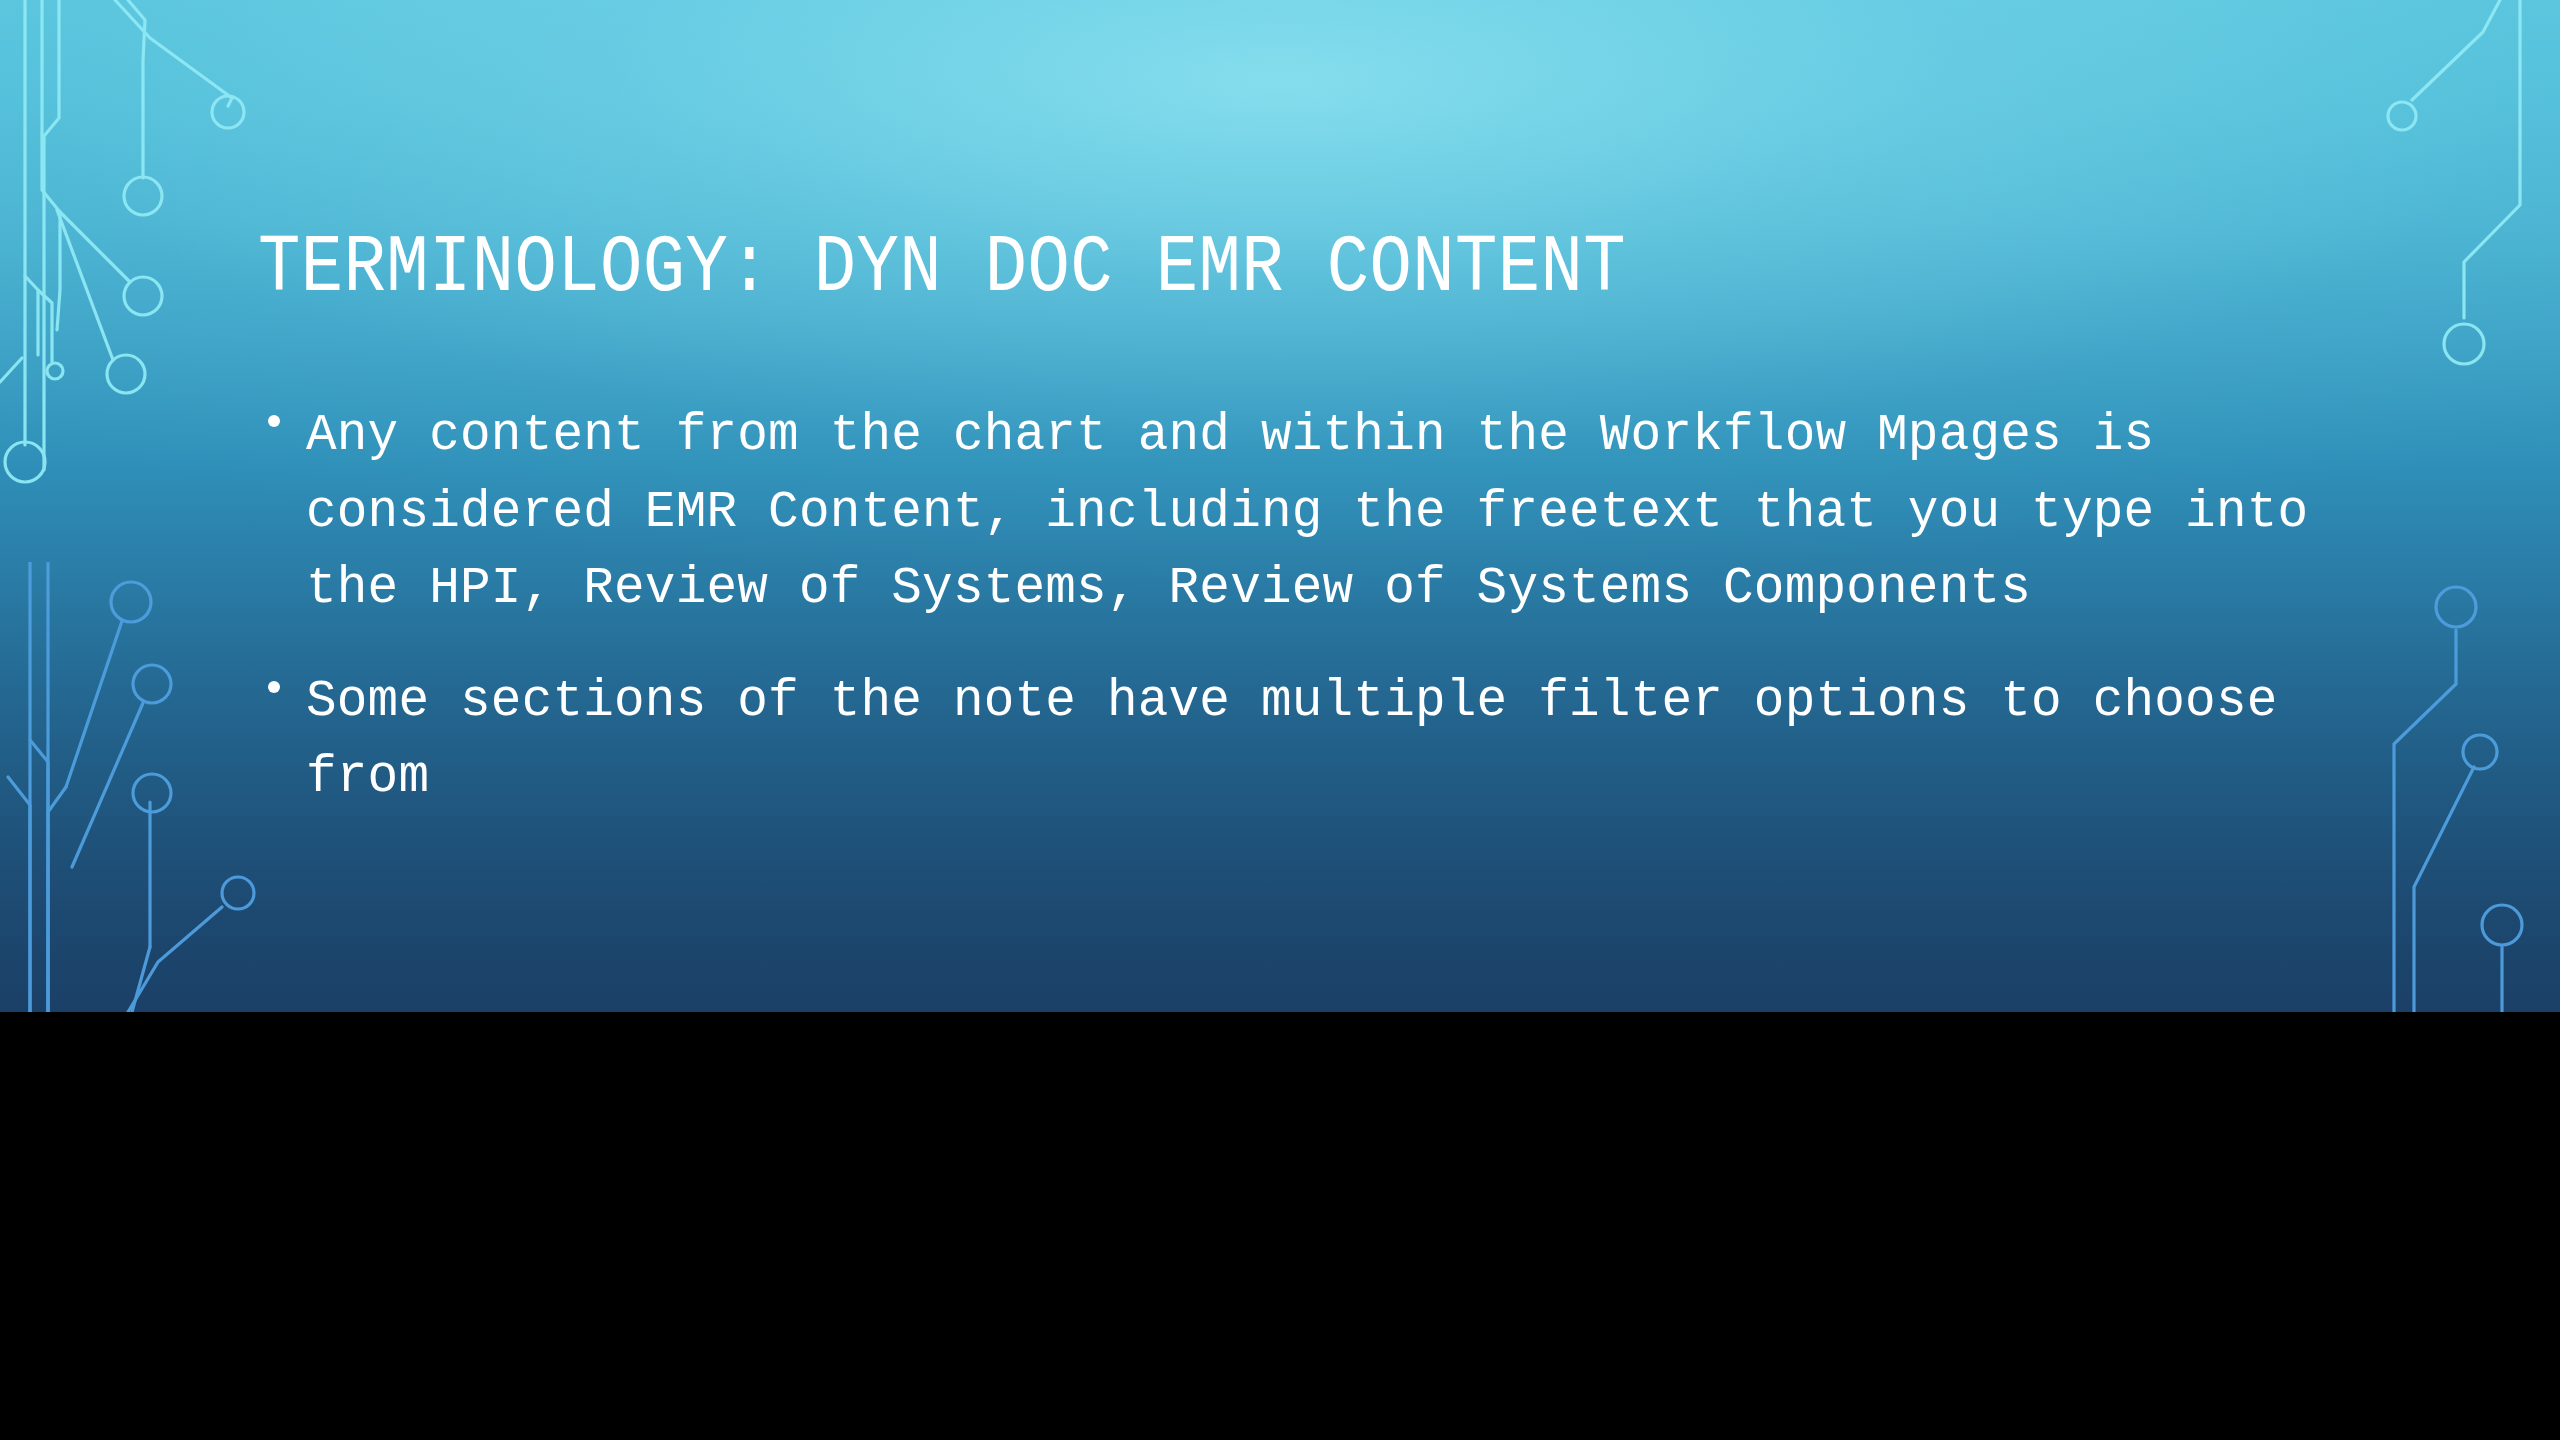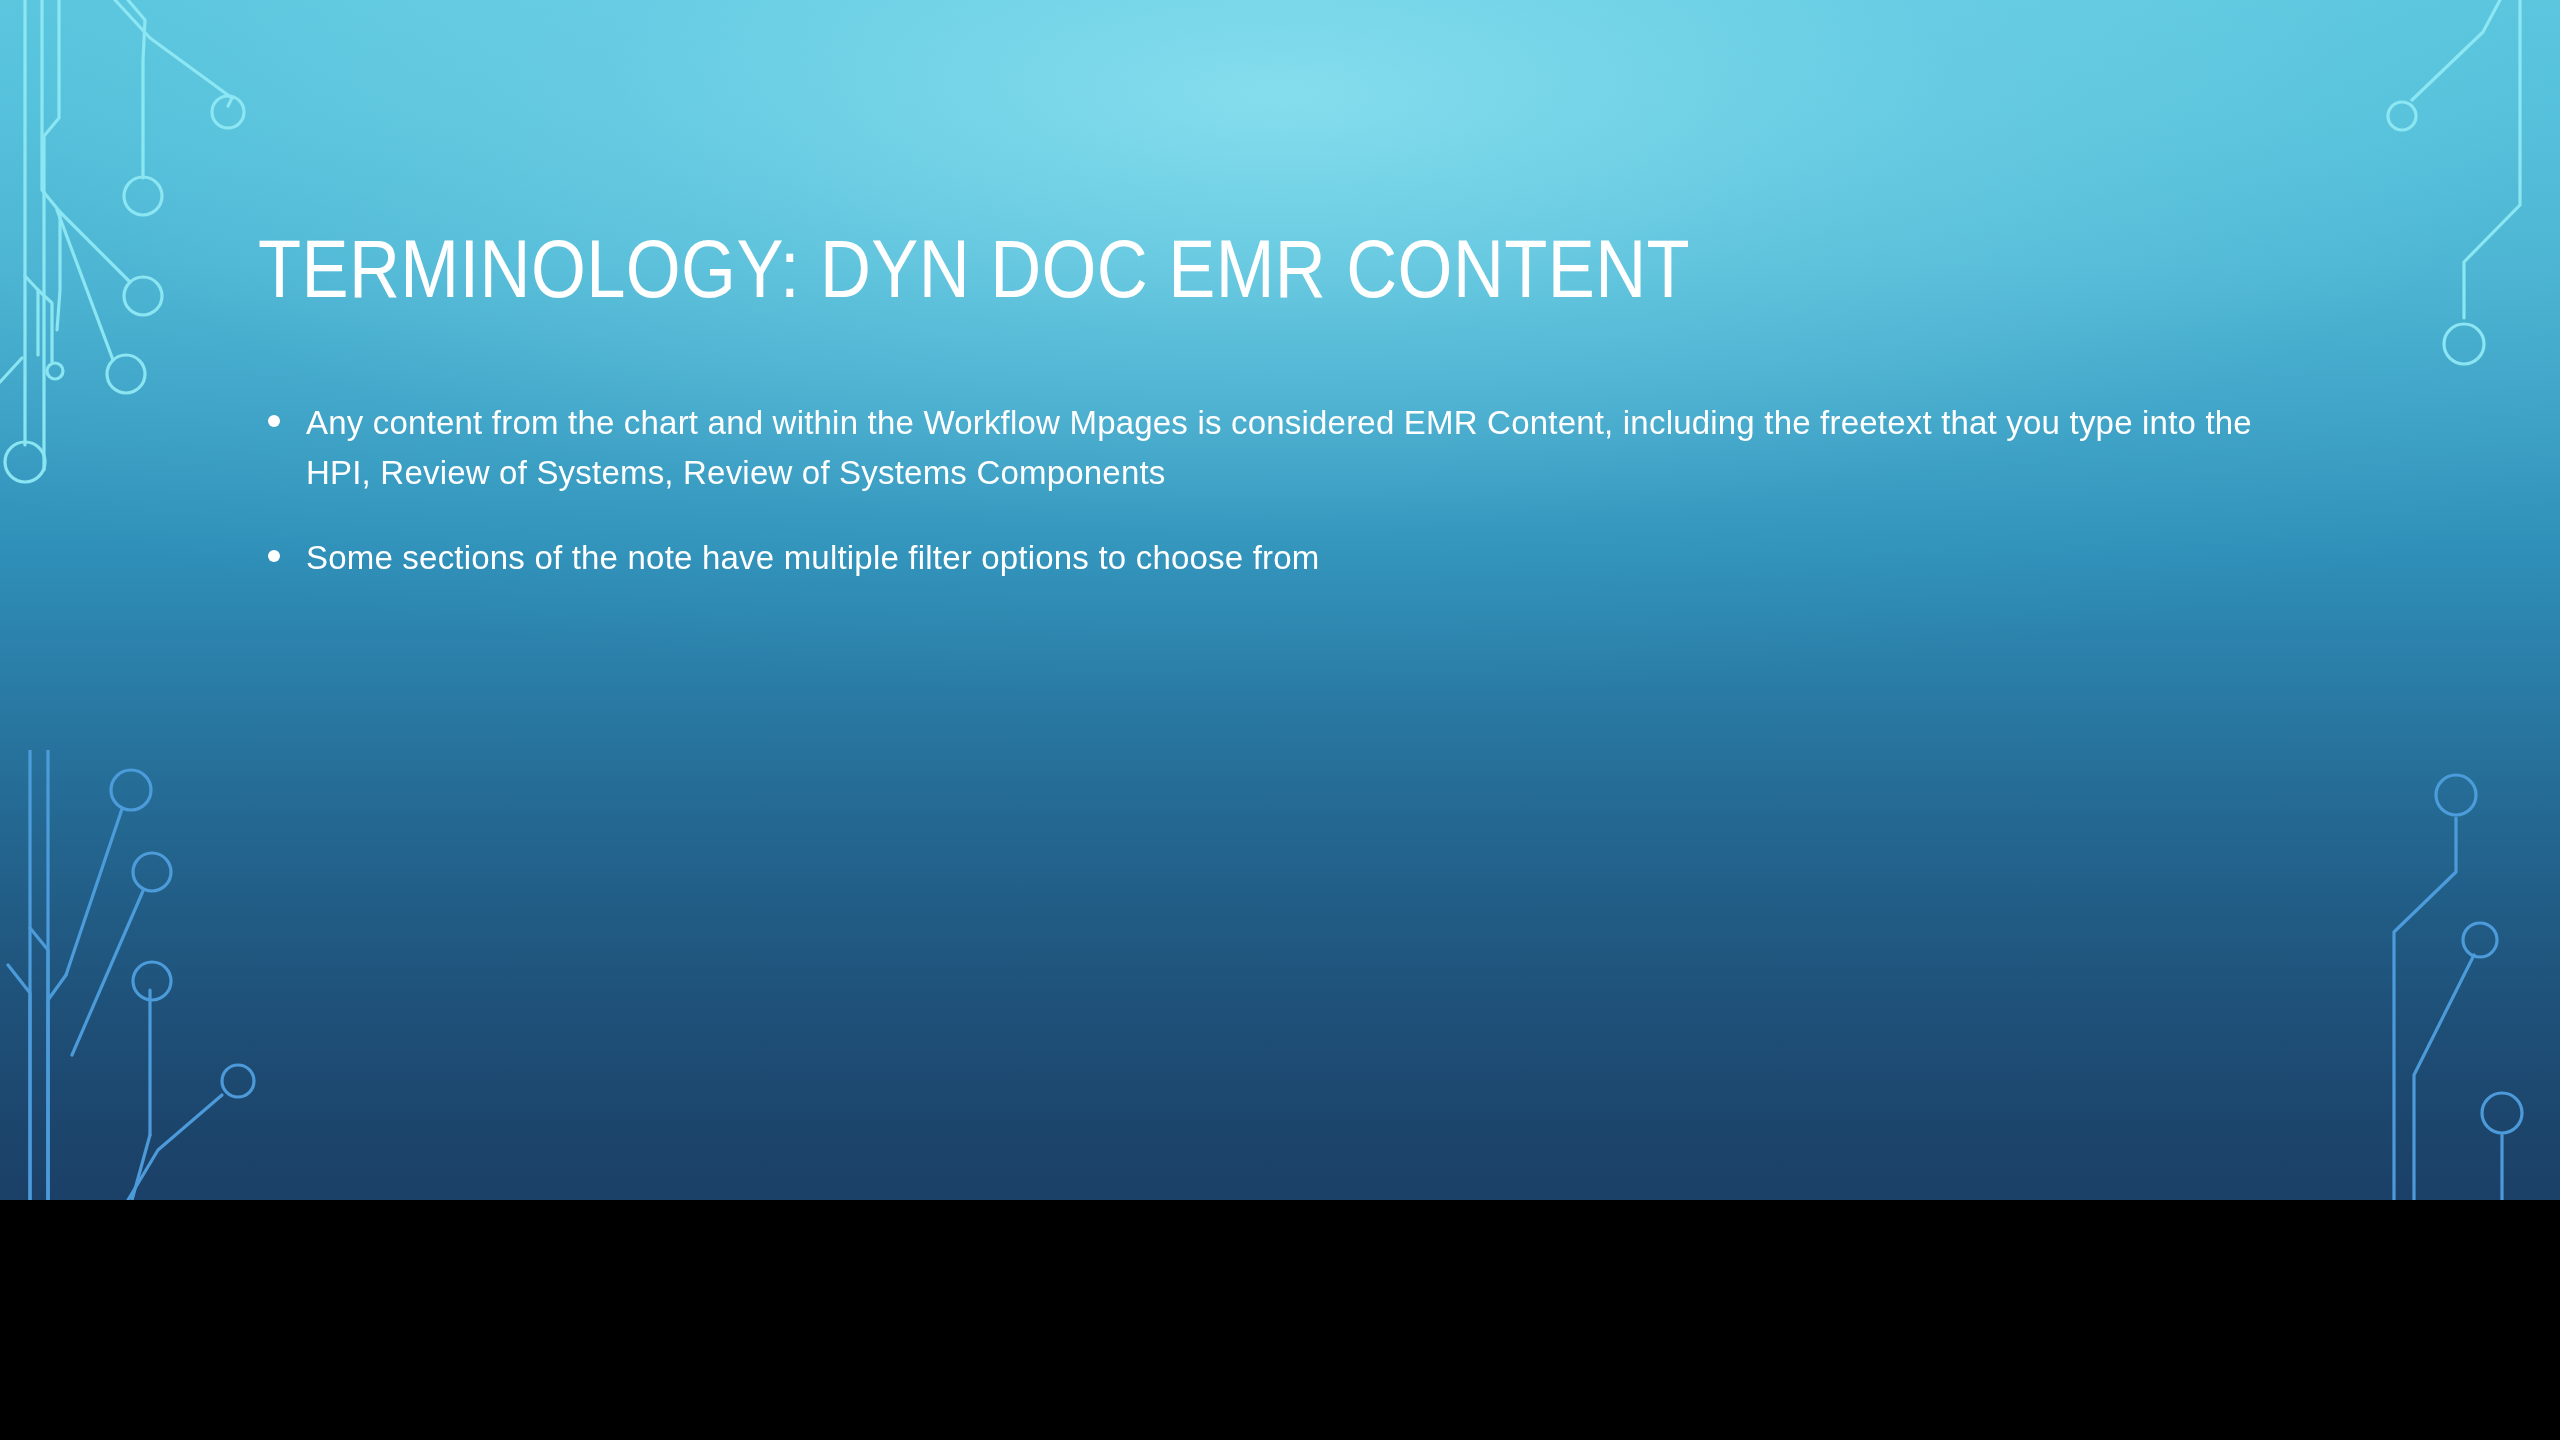--- a/index.html
+++ b/index.html
@@ -3,23 +3,23 @@
 <meta charset="utf-8">
 <style>
   html, body {
     margin: 0;
     padding: 0;
     background: #000;
   }
   #slide {
     position: relative;
     width: 2560px;
-    height: 1200px;
+    height: 1012px;
     overflow: hidden;
-    font-family: Liberation Sans, sans-serif;
+    font-family: Liberation Mono, monospace;
     
     background:
       radial-gradient(ellipse 95% 70% at 50% 8%,
         rgba(140,226,240,0.85) 0%,
         rgba(120,214,234,0.45) 28%,
         rgba(90,196,224,0.12) 52%,
         rgba(0,0,0,0) 72%),
       linear-gradient(to bottom,
         #5bc6de 0%,
         #55c0da 10%,
@@ -76,21 +76,21 @@
     top: 398px;
     width: 2060px;
   }
 
   .bullet {
     position: relative;
     display: block;
     padding-left: 48px;
     margin-bottom: 36px;
     color: #ffffff;
-    font-size: 33px;
+    font-size: 51px;
     line-height: 1.50;
     font-weight: 300;
     font-stretch: condensed;
     letter-spacing: 0.2px;
   }
   .bullet-text {
     display: inline;
     transform-origin: left top;
   }
   .dot {

